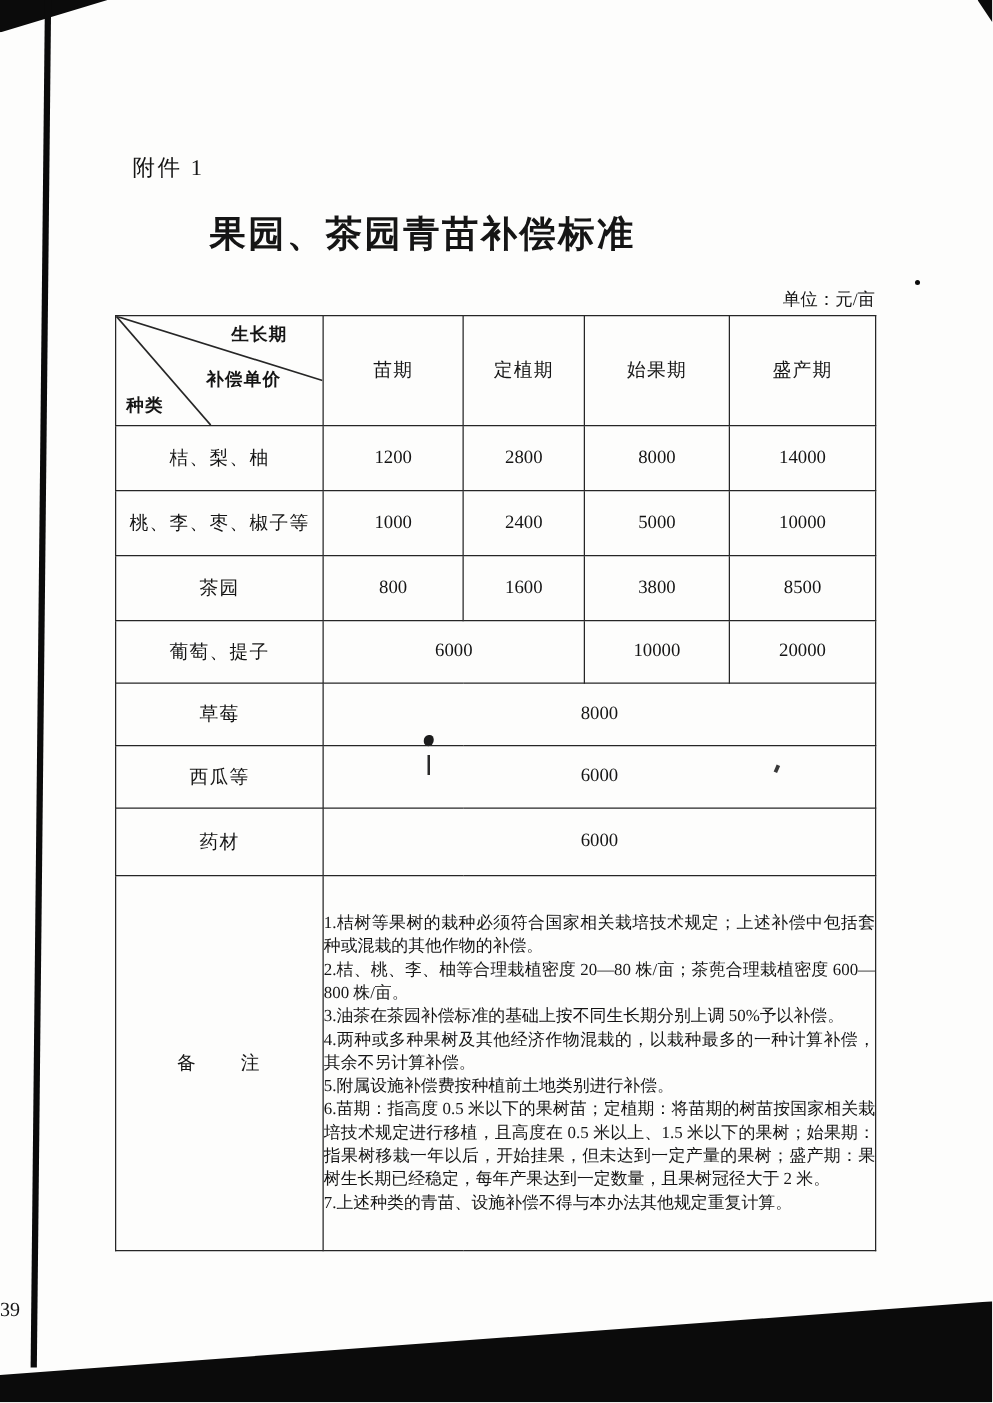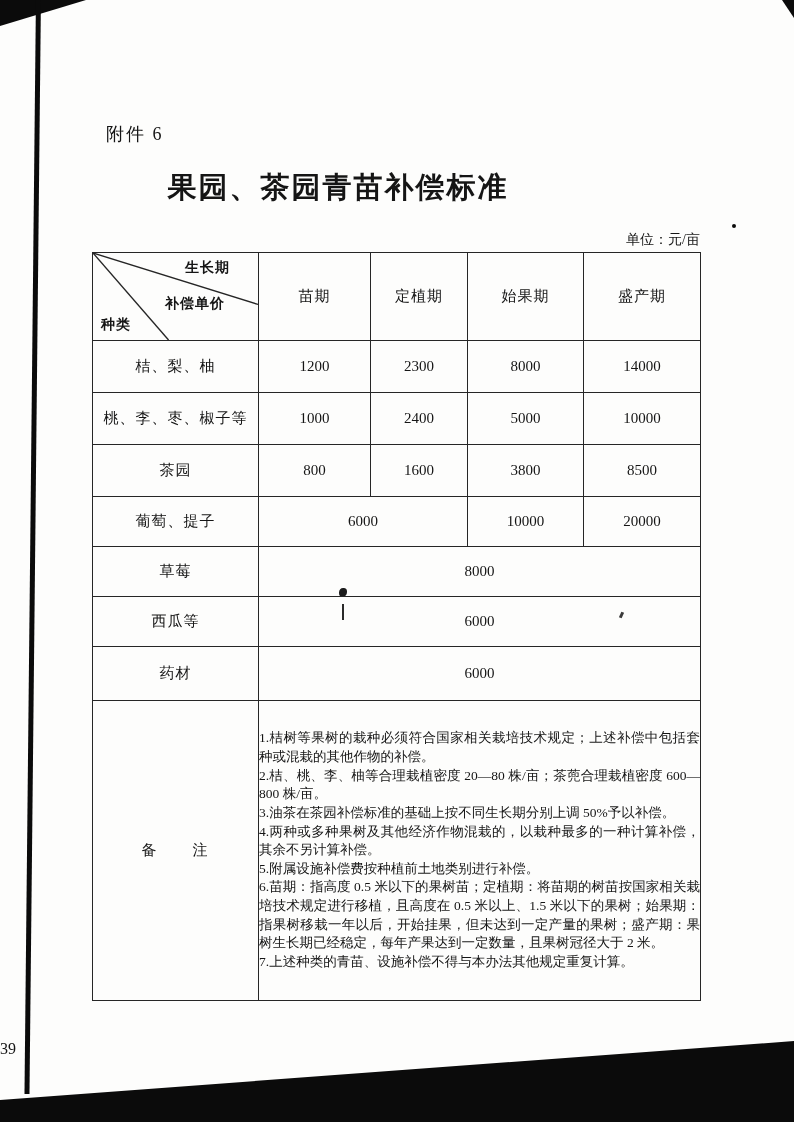--- a/index.html
+++ b/index.html
@@ -84,21 +84,21 @@
 
 <div class="artifact artifact-top-left"></div>
 <div class="artifact artifact-top-right"></div>
 <div class="artifact artifact-left-line"></div>
 <div class="artifact artifact-bottom-band"></div>
 <div class="artifact artifact-dot"></div>
 <div class="artifact artifact-smudge-blob"></div>
 <div class="artifact artifact-smudge-streak"></div>
 <div class="artifact artifact-tick"></div>
 
-<div class="attachment-label">附件 6</div>
+<div class="attachment-label">附件 1</div>
 <div class="doc-title">果园、茶园青苗补偿标准</div>
 <div class="unit-note">单位：元/亩</div>
 
 <div class="table-wrap">
   <table class="doc-table">
     <colgroup>
       <col style="width:166px">
       <col style="width:112px">
       <col style="width:97px">
       <col style="width:116px">
@@ -118,21 +118,21 @@
       </td>
       <th class="col-head">苗期</th>
       <th class="col-head">定植期</th>
       <th class="col-head">始果期</th>
       <th class="col-head">盛产期</th>
     </tr>
 
     <tr style="height:52px;">
       <td class="row-name">桔、梨、柚</td>
       <td class="num-cell">1200</td>
-      <td class="num-cell">2300</td>
+      <td class="num-cell">2800</td>
       <td class="num-cell">8000</td>
       <td class="num-cell">14000</td>
     </tr>
 
     <tr style="height:52px;">
       <td class="row-name">桃、李、枣、椒子等</td>
       <td class="num-cell">1000</td>
       <td class="num-cell">2400</td>
       <td class="num-cell">5000</td>
       <td class="num-cell">10000</td>

